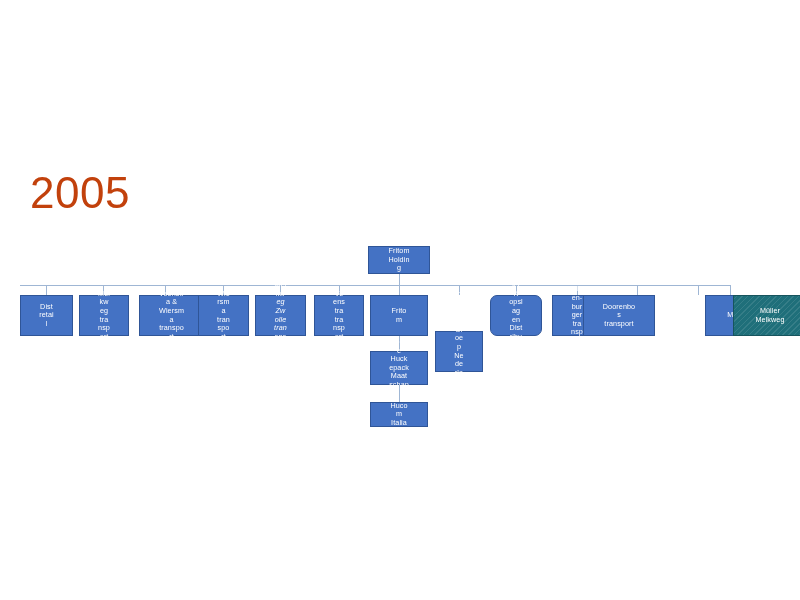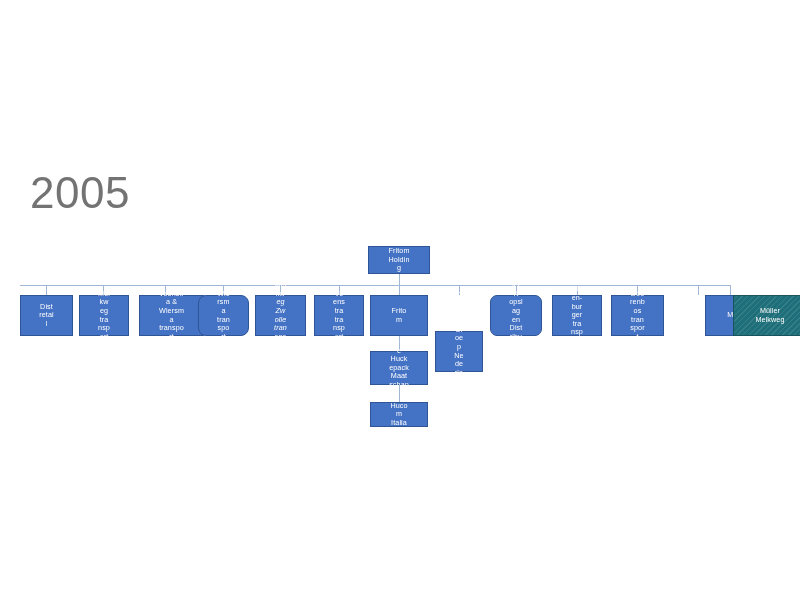--- a/index.html
+++ b/index.html
@@ -20,21 +20,21 @@
     background: #ffffff;
   }
 
   
   #year-title {
     position: absolute;
     left: 30px;
     top: 168px;
     font-size: 44px;
     line-height: 50px;
-    color: #737373;
+    color: #c2410c;
     font-weight: 400;
     letter-spacing: 0.5px;
     white-space: nowrap;
   }
 
   
   .line {
     position: absolute;
     background: #9fb6d4;
   }
@@ -137,21 +137,21 @@
   </div>
 
   <div class="node row1" id="node-melkweg-transport" style="left:79px; width:50px;">
     <span class="txt">Melkweg transport</span>
   </div>
 
   <div class="node row1" id="node-veenstra-wiersma-transport" style="left:139px; width:65px;">
     <span class="txt">Veenstra &amp; Wiersma transport</span>
   </div>
 
-  <div class="node row1" id="node-wiersma-transport" style="left:198px; width:51px;border-radius:8px;">
+  <div class="node row1" id="node-wiersma-transport" style="left:198px; width:51px;">
     <span class="txt">Wiersma transport</span>
   </div>
 
   <div class="node row1" id="node-melkweg-zwolle-transport" style="left:255px; width:51px;font-style:italic;">
     <span class="txt">Melkweg Zwolle transport</span>
   </div>
 
   <div class="node row1" id="node-veenstra-transport" style="left:314px; width:50px;">
     <span class="txt">Veenstra transport</span>
   </div>
@@ -165,21 +165,21 @@
   </div>
 
   <div class="node row1" id="node-vtk-opslag-en-distributie" style="left:490px; width:52px;border-radius:7px;">
     <span class="txt">VTK opslag en Distributie</span>
   </div>
 
   <div class="node row1" id="node-oldenburger-transport" style="left:552px; width:50px;">
     <span class="txt">Olden-burger transport</span>
   </div>
 
-  <div class="node row1" id="node-doorenbos-transport" style="left:611px; width:53px;">
+  <div class="node row1" id="node-doorenbos-transport" style="left:583px; width:72px;">
     <span class="txt">Doorenbos transport</span>
   </div>
 
   <div class="node row1" id="node-mmc" style="left:672px; width:62px;margin-left:33px;">
     <span class="txt">MMC</span>
   </div>
 
   <div class="node row1" id="node-muller" style="left:733px; width:74px;">
     <span class="txt">Müller Melkweg</span>
   </div>

